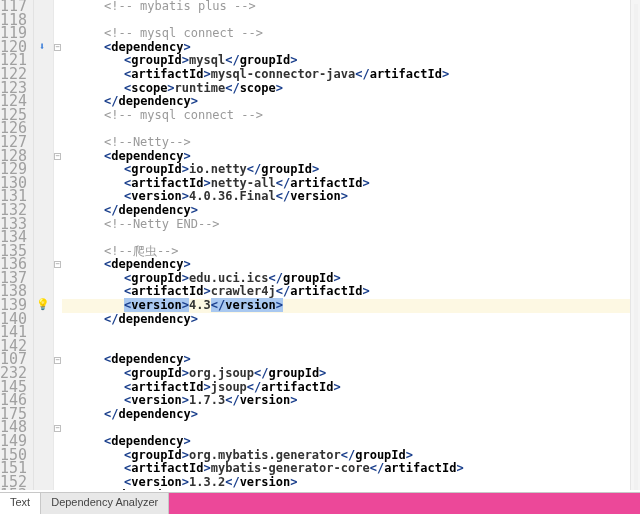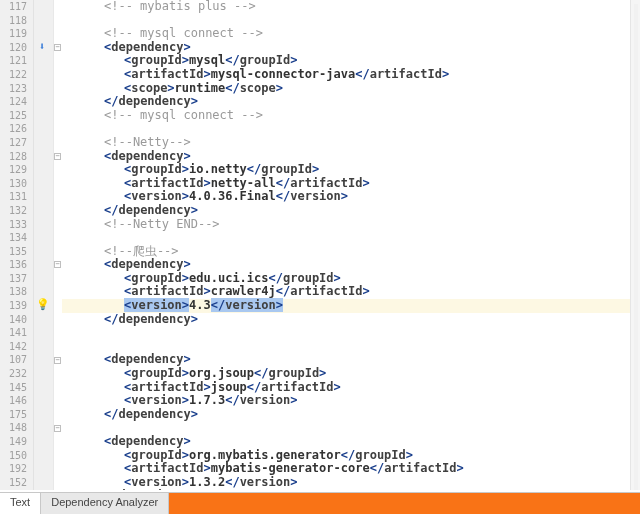--- a/index.html
+++ b/index.html
@@ -18,21 +18,21 @@
     height: 490px;
     overflow: hidden;
     position: relative;
   }
   .gutter {
     background: #f0f0f0;
     color: #a0a0a0;
     text-align: right;
     padding-right: 6px;
     width: 34px;
-    font-size: 10px;
+    font-size: 15px;
     line-height: 13.6px;
     user-select: none;
     border-right: 1px solid #e2e2e2;
   }
   .gutter-annot {
     width: 20px;
     background: #f0f0f0;
     position: relative;
     border-right: 1px solid #e8e8e8;
   }
@@ -67,41 +67,41 @@
   .code {
     flex: 1;
     line-height: 13.6px;
     white-space: pre;
     padding-left: 2px;
     position: relative;
   }
   .ln { height: 13.6px; }
   .ind1 { padding-left: 40px; }
   .ind2 { padding-left: 60px; }
-  .tag { color: #404040; font-weight: bold; }
+  .tag { color: #000000; font-weight: bold; }
   .br  { color: #1a3f8c; font-weight: bold; }
   .txt { color: #333333; font-weight: bold; }
   .cmt { color: #9a9a9a; }
   .hl-line {
     position: absolute;
     left: 0; right: 0;
     height: 13.6px;
     background: #fdf8e3;
     z-index: -1;
   }
   .hl-sel {
     background: #a9c8f0;
   }
   .tabs {
     position: absolute;
     bottom: 0;
     left: 0;
     right: 0;
     height: 22px;
-    background: #f97316;
+    background: #ec4899;
     border-top: 1px solid #c8c8c8;
     display: flex;
     align-items: stretch;
     font-family: sans-serif;
     font-size: 11px;
   }
   .tab {
     padding: 3px 10px;
     border-right: 1px solid #c8c8c8;
     color: #444;
@@ -160,21 +160,21 @@
       <div class="ln">141</div>
       <div class="ln">142</div>
       <div class="ln">107</div>
       <div class="ln">232</div>
       <div class="ln">145</div>
       <div class="ln">146</div>
       <div class="ln">175</div>
       <div class="ln">148</div>
       <div class="ln">149</div>
       <div class="ln">150</div>
-      <div class="ln">192</div>
+      <div class="ln">151</div>
       <div class="ln">152</div>
       <div class="ln">153</div>
     </div>
   <div class="gutter-annot" id="gannot">
       <div class="annot blue" style="top: 40.8px;">⬇</div>
       <div class="annot bulb" style="top: 299.2px;">💡</div>
     </div>
   <div class="fold-strip" id="folds">
       <div class="fold-mark" style="top: 43.8px;">−</div>
       <div class="fold-mark" style="top: 152.6px;">−</div>

